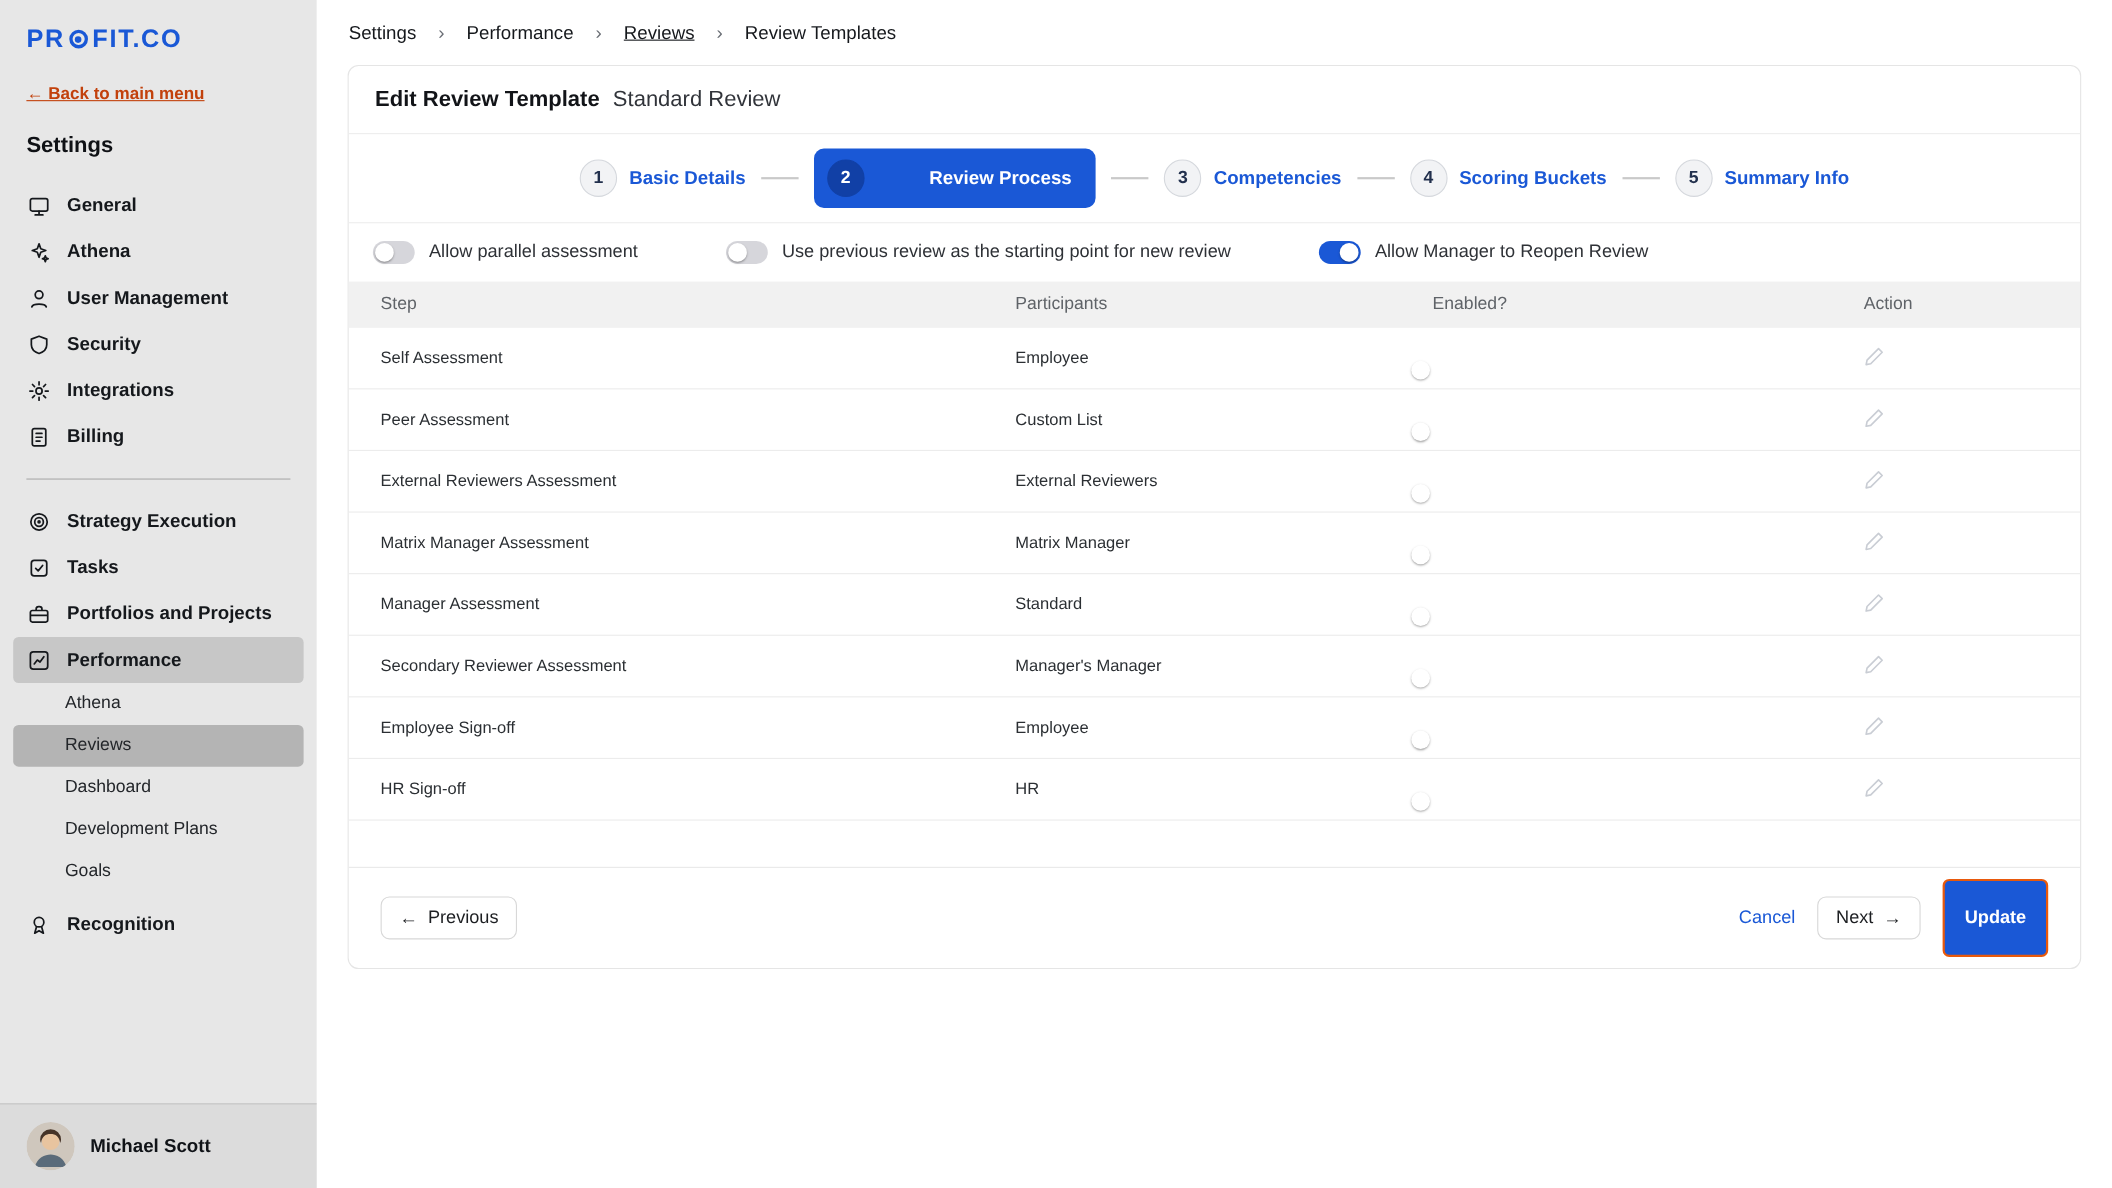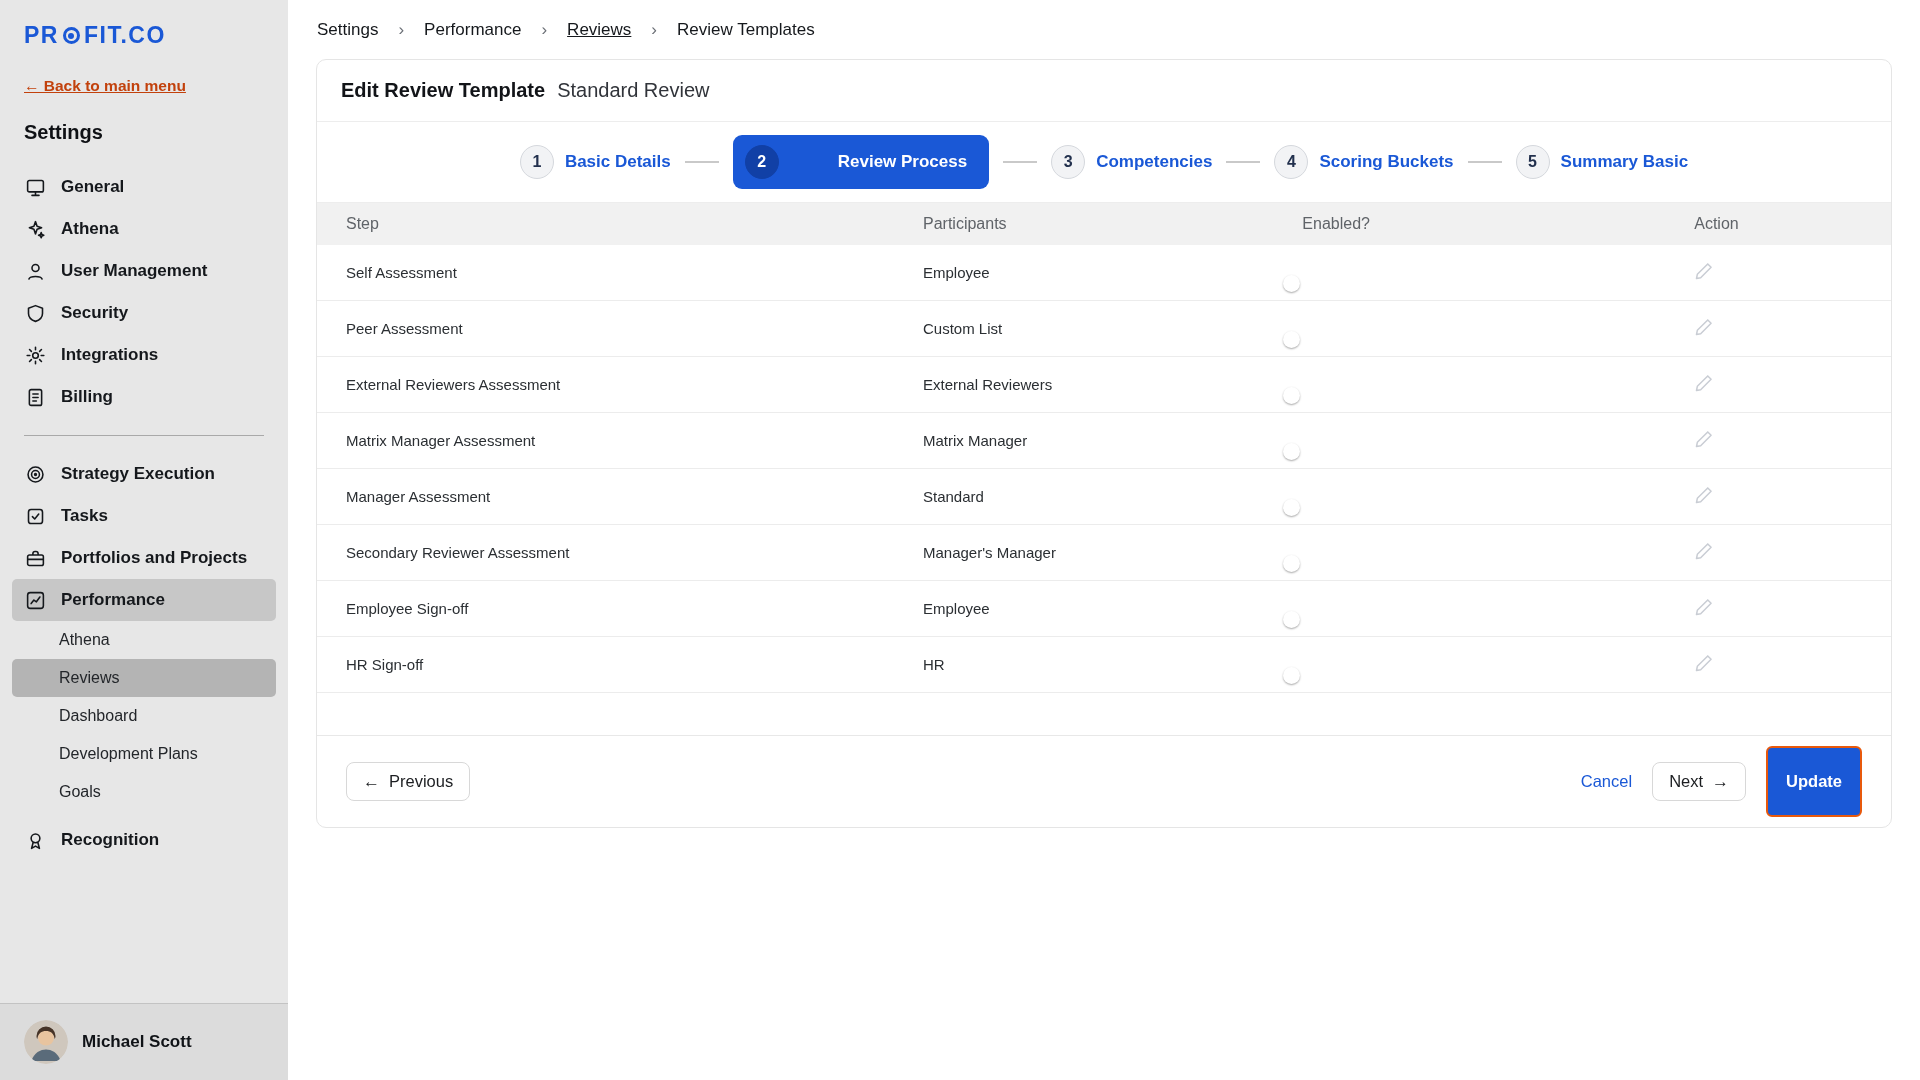--- a/index.html
+++ b/index.html
@@ -353,24 +353,38 @@
         <span class="step-label">Competencies</span>
       </div>
       <span class="connector"></span>
       <div class="step">
         <span class="step-num">4</span>
         <span class="step-label">Scoring Buckets</span>
       </div>
       <span class="connector"></span>
       <div class="step">
         <span class="step-num">5</span>
-        <span class="step-label">Summary Basic</span>
-      </div>
-    </div>
-
+        <span class="step-label">Summary Info</span>
+      </div>
+    </div>
+
+    <div class="options">
+      <div class="opt">
+        <span class="toggle"></span>
+        <span class="opt-label">Allow parallel assessment</span>
+      </div>
+      <div class="opt">
+        <span class="toggle"></span>
+        <span class="opt-label">Use previous review as the starting point for new review</span>
+      </div>
+      <div class="opt">
+        <span class="toggle on"></span>
+        <span class="opt-label">Allow Manager to Reopen Review</span>
+      </div>
+    </div>
 
     <div class="table">
       <div class="thead">
         <span class="th">Step</span>
         <span class="th">Participants</span>
         <span class="th">Enabled?</span>
         <span class="th">Action</span>
       </div>
 
       <div class="trow">

